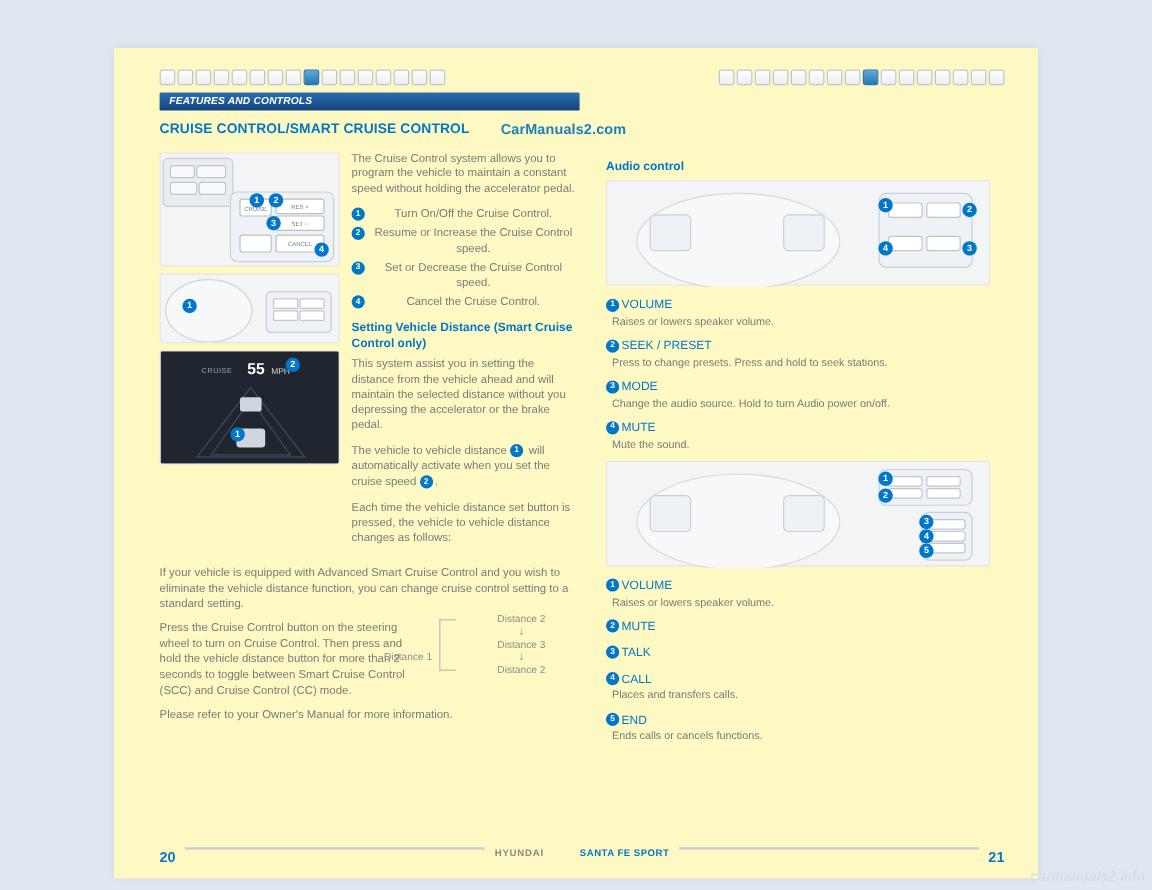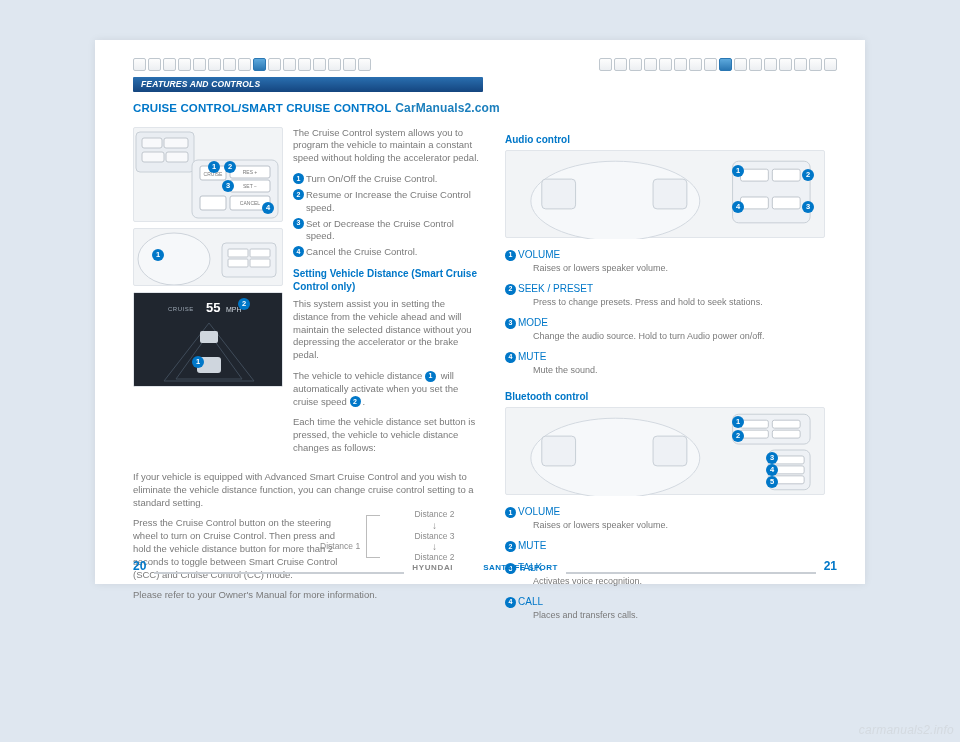--- a/index.html
+++ b/index.html
@@ -14,23 +14,23 @@
   body{
     margin:0;
     background:var(--water);
     font-family:Arial,Helvetica,sans-serif;
     color:var(--text);
     font-size:9.5px;
     line-height:1.35;
   }
   .page{
     width:770px;
-    height:544px;
+    height:692px;
     margin:40px auto;
-    background:#ffffff;
+    background:#fef9c3;
     position:relative;
     padding:18px 28px 30px 38px;
     box-shadow:0 0 8px rgba(0,0,0,.08);
   }
   .iconbar{
     display:flex;
     gap:14px;
     justify-content:space-between;
     margin-bottom:6px;
   }
@@ -49,21 +49,21 @@
     color:#fff;
     font-style:italic;
     font-weight:bold;
     font-size:8.5px;
     letter-spacing:.02em;
     padding:2px 8px;
     width:350px;
     margin-bottom:8px;
     border-radius:1px;
   }
-  .title-row{display:flex;align-items:center;gap:4px;margin-bottom:10px;}
+  .title-row{display:flex;align-items:center;gap:26px;margin-bottom:10px;}
   h1.main{
     color:var(--blue);
     font-weight:bold;
     font-size:11.5px;
     margin:0;
     letter-spacing:.01em;
   }
   .watermark-link{
     color:var(--blue2);
     font-weight:bold;
@@ -99,21 +99,21 @@
     width:11px;height:11px;border-radius:50%;
     background:var(--blue);color:#fff;
     font-size:7px;font-weight:bold;
     align-items:center;justify-content:center;
     vertical-align:middle;
     margin:0 2px 1px 0;
     flex-shrink:0;
   }
   .numlist{list-style:none;padding:0;margin:6px 0 8px 0;}
   .numlist li{display:flex;margin-bottom:3px;}
-  .numlist li .txt{flex:1;}
+  .numlist li .txt{flex:1;text-align:center;}
   h2.sub{color:var(--blue);font-size:10px;font-weight:bold;margin:6px 0 4px 0;}
   .para{margin:0 0 8px 0;color:var(--text);}
   .fullpara{margin:8px 0 0 0;color:var(--text);}
   .distflow{
     float:right;
     width:125px;
     font-size:8.5px;
     color:var(--gray);
     text-align:center;
     position:relative;
@@ -132,25 +132,25 @@
   .controlimg{
     background:#f2f4f6;
     border:1px solid #e1e5ea;
     border-radius:2px;
     height:88px;
     position:relative;
     margin-bottom:10px;
   }
   .ctrllist .item{margin-bottom:8px;}
   .ctrllist .label{color:var(--blue);font-size:10px;}
-  .ctrllist .desc{color:var(--text);font-size:9px;margin-left:28px;}
+  .ctrllist .desc{color:var(--text);font-size:9px;margin-left:5px;}
 
   .footer{
     position:absolute;left:0;right:0;bottom:10px;
-    display:flex;align-items:flex-end;padding:0 28px 0 38px;
+    display:flex;padding:0 28px 0 38px;
     font-size:9px;
     gap:8px;
   }
   .footer .bar{flex:1;height:2px;background:#c9ced4;}
   .footer .pg{color:var(--blue);font-weight:bold;font-size:12px;}
   .footer .brand{color:#888;font-weight:bold;letter-spacing:.08em;font-size:8px;}
   .footer .model{color:var(--blue);font-weight:bold;letter-spacing:.05em;font-size:8px;}
 
   .watermark-corner{
     position:absolute;
@@ -338,21 +338,20 @@
         <span class="badge" style="top:50px;left:296px;">3</span>
         <span class="badge" style="top:50px;left:226px;">4</span>
       </div>
       <div class="ctrllist">
         <div class="item"><span class="inlbadge">1</span><span class="label">VOLUME</span><div class="desc">Raises or lowers speaker volume.</div></div>
         <div class="item"><span class="inlbadge">2</span><span class="label">SEEK / PRESET</span><div class="desc">Press to change presets. Press and hold to seek stations.</div></div>
         <div class="item"><span class="inlbadge">3</span><span class="label">MODE</span><div class="desc">Change the audio source. Hold to turn Audio power on/off.</div></div>
         <div class="item"><span class="inlbadge">4</span><span class="label">MUTE</span><div class="desc">Mute the sound.</div></div>
       </div>
 
-      <h2 class="sub" style="margin-top:14px;">Bluetooth control</h2>
       <div class="controlimg">
         <svg viewBox="0 0 320 88" width="100%" height="88">
           <ellipse cx="110" cy="50" rx="85" ry="40" fill="#f6f8fa" stroke="#d3d9e0"></ellipse>
           <rect x="36" y="28" width="34" height="30" rx="4" fill="#eef1f5" stroke="#c8cfd6"></rect>
           <rect x="148" y="28" width="34" height="30" rx="4" fill="#eef1f5" stroke="#c8cfd6"></rect>
           <rect x="228" y="6" width="78" height="30" rx="6" fill="#eef1f5" stroke="#c8cfd6"></rect>
           <rect x="236" y="12" width="28" height="8" rx="2" fill="#fff" stroke="#c0c6cd"></rect>
           <rect x="268" y="12" width="28" height="8" rx="2" fill="#fff" stroke="#c0c6cd"></rect>
           <rect x="236" y="22" width="28" height="8" rx="2" fill="#fff" stroke="#c0c6cd"></rect>
           <rect x="268" y="22" width="28" height="8" rx="2" fill="#fff" stroke="#c0c6cd"></rect>
@@ -363,21 +362,21 @@
         </svg>
         <span class="badge" style="top:8px;left:226px;">1</span>
         <span class="badge" style="top:22px;left:226px;">2</span>
         <span class="badge" style="top:44px;left:260px;">3</span>
         <span class="badge" style="top:56px;left:260px;">4</span>
         <span class="badge" style="top:68px;left:260px;">5</span>
       </div>
       <div class="ctrllist">
         <div class="item"><span class="inlbadge">1</span><span class="label">VOLUME</span><div class="desc">Raises or lowers speaker volume.</div></div>
         <div class="item"><span class="inlbadge">2</span><span class="label">MUTE</span></div>
-        <div class="item"><span class="inlbadge">3</span><span class="label">TALK</span><div class="desc">Activates voice recognition.</div></div>
+        <div class="item"><span class="inlbadge">3</span><span class="label">TALK</span></div>
         <div class="item"><span class="inlbadge">4</span><span class="label">CALL</span><div class="desc">Places and transfers calls.</div></div>
         <div class="item"><span class="inlbadge">5</span><span class="label">END</span><div class="desc">Ends calls or cancels functions.</div></div>
       </div>
     </div>
   </div>
 
   <div class="footer">
     <span class="pg">20</span>
     <span class="bar"></span>
     <span class="brand">HYUNDAI</span>

